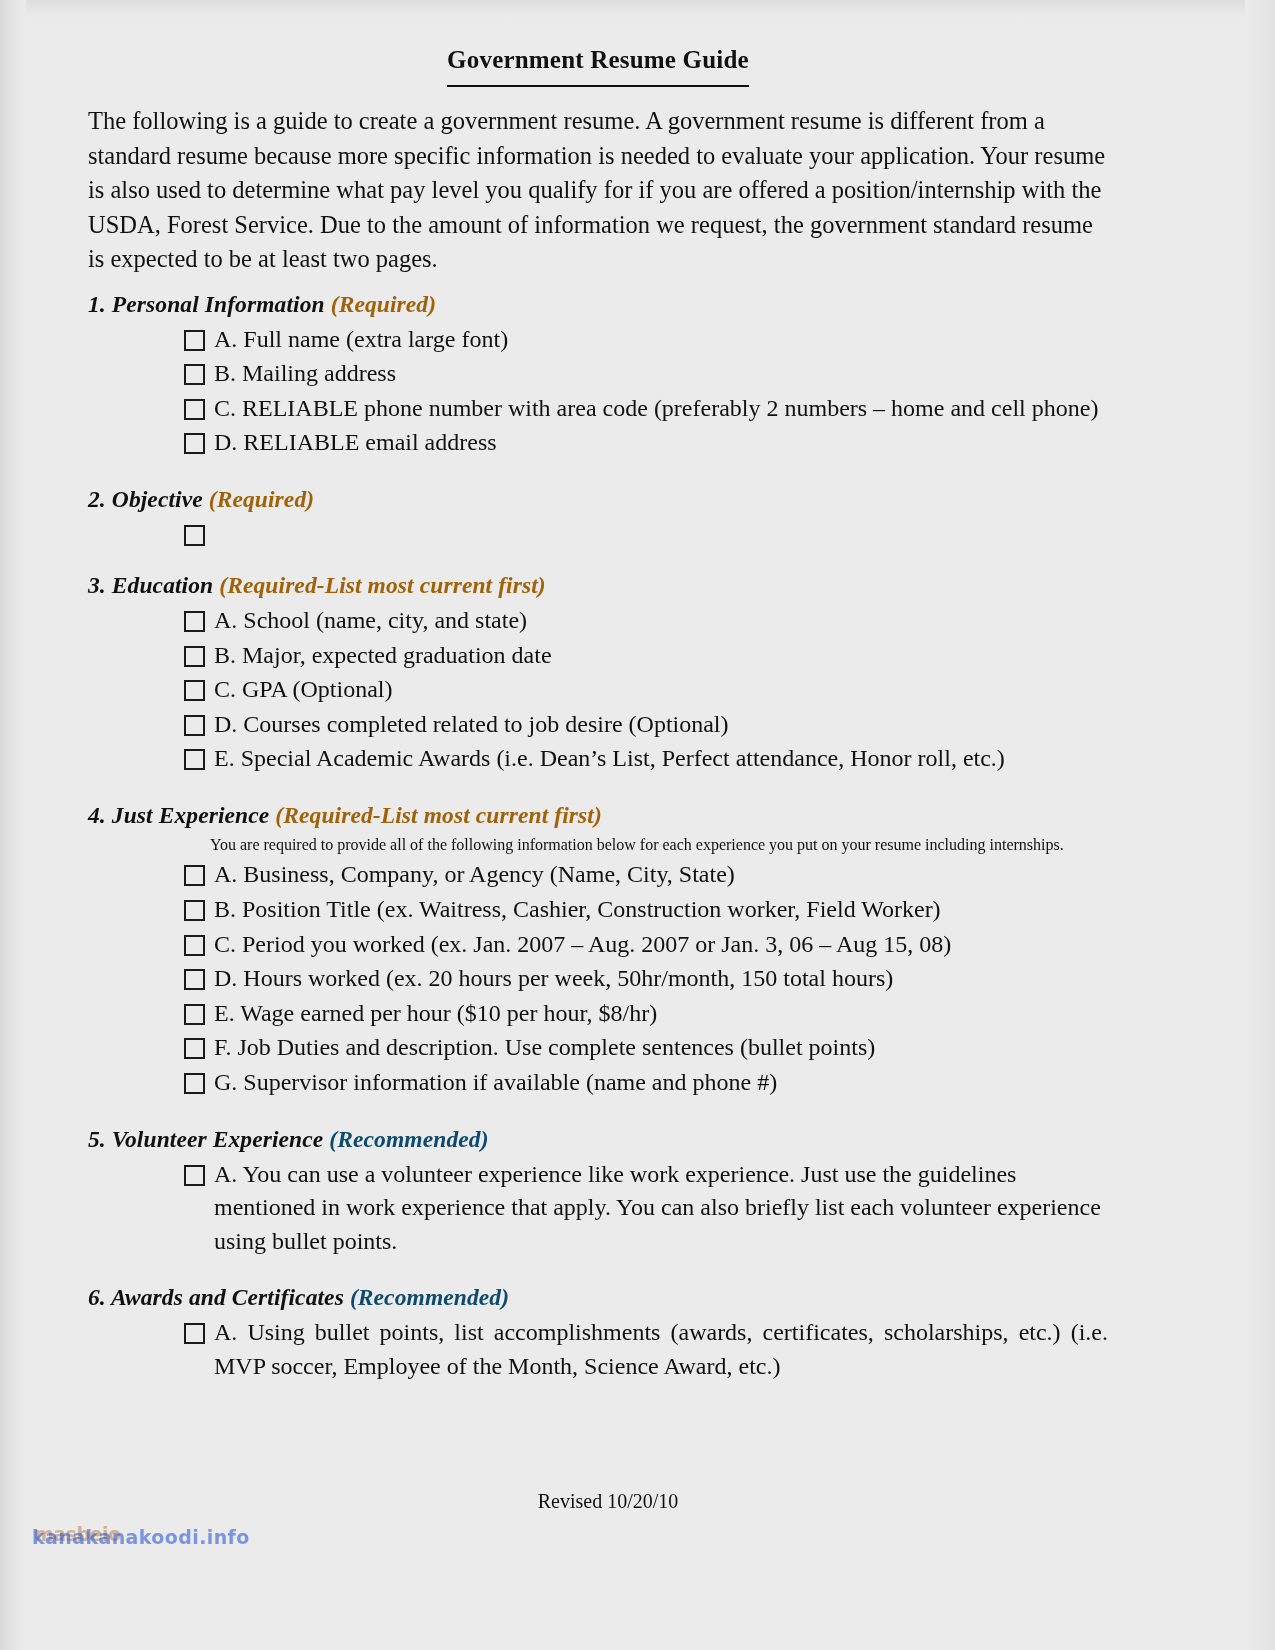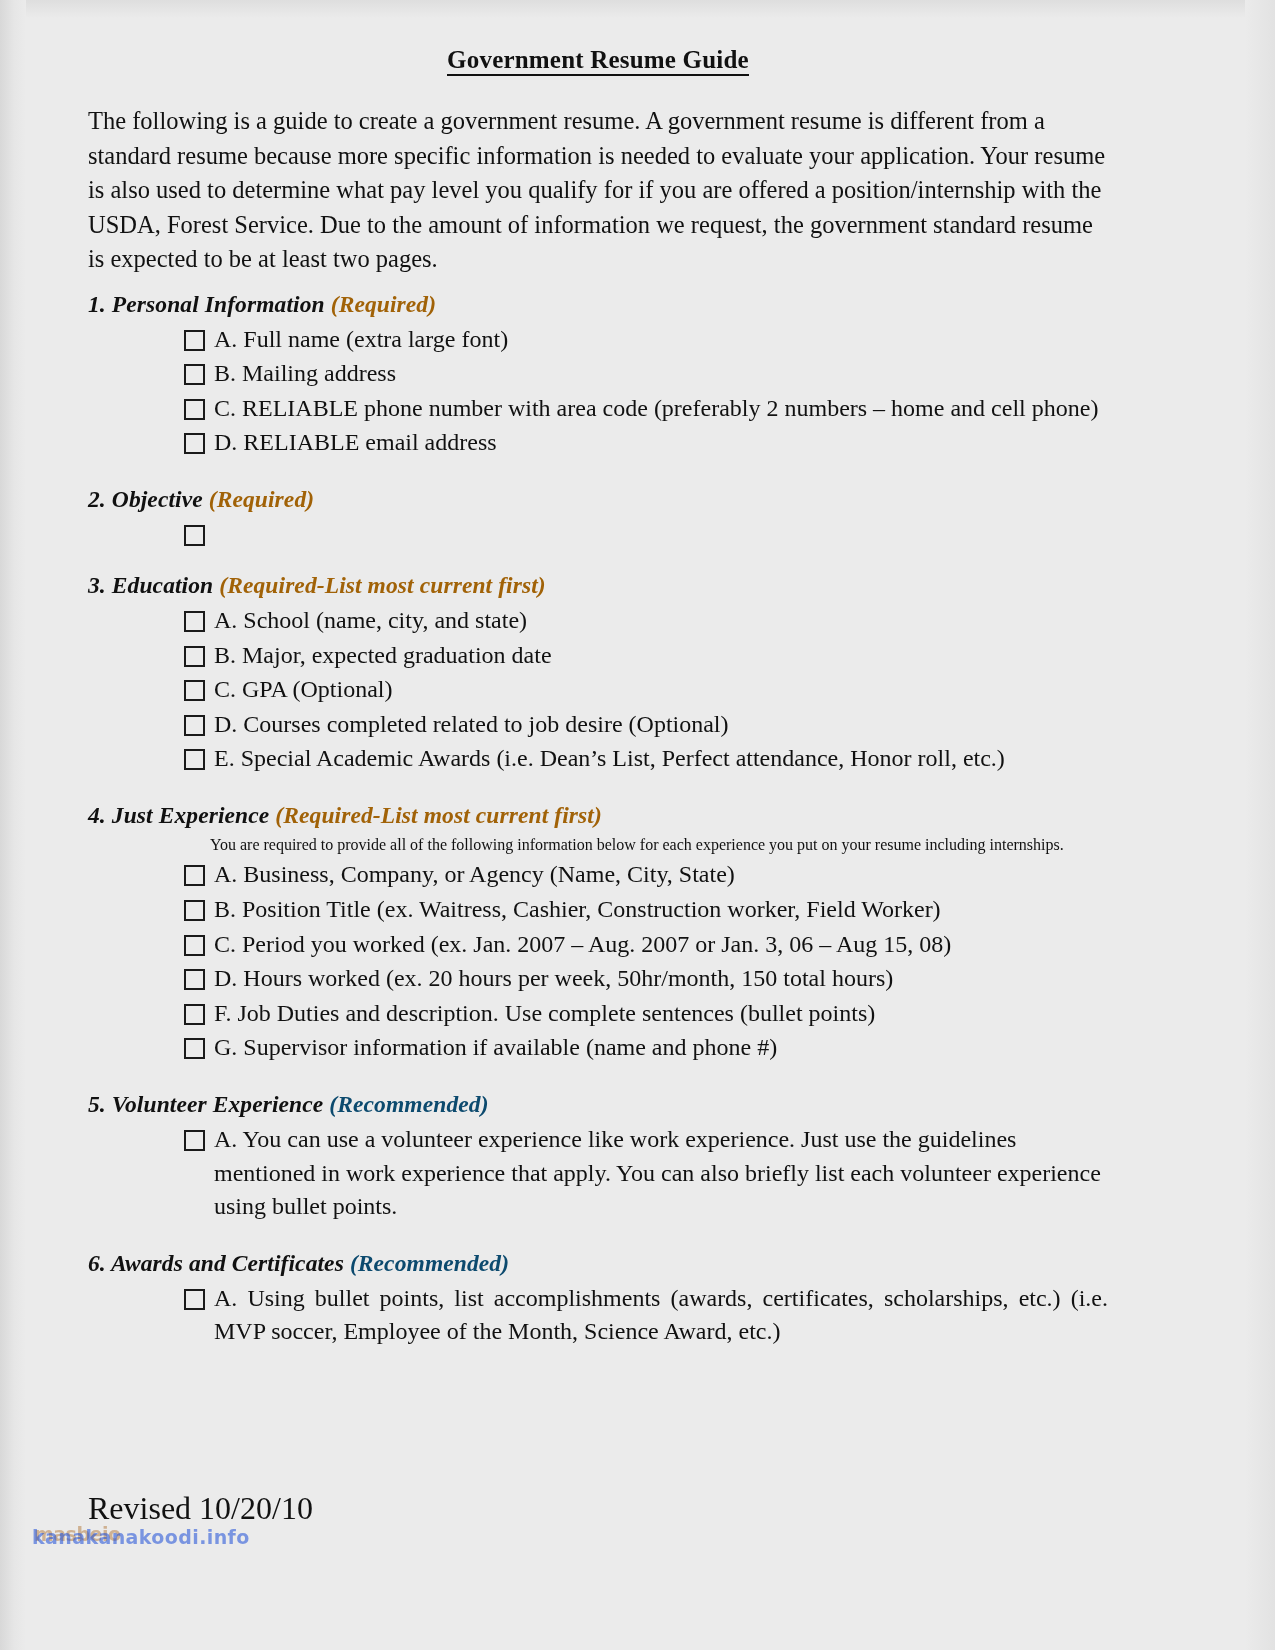--- a/index.html
+++ b/index.html
@@ -48,21 +48,21 @@
 
   .doc-title {
     text-align: center;
     font-weight: bold;
     font-size: 25px;
     letter-spacing: 0.2px;
     margin: 0 0 30px 0;
   }
   .doc-title span {
     border-bottom: 2px solid #111;
-    padding-bottom: 1px;
+    padding-bottom: 12px;
   }
 
   .intro {
     font-size: 24.5px;
     line-height: 1.41;
     margin: 0 0 14px 0;
     text-align: left;
   }
 
   .section {
@@ -113,22 +113,22 @@
   }
   .item.justify .item-text {
     text-align: justify;
   }
 
   .revised {
     position: absolute;
     left: 88px;
     top: 1490px;
     width: 1040px;
-    text-align: left;
-    font-size: 32px;
+    text-align: center;
+    font-size: 20px;
   }
 
   
   .watermark {
     position: absolute;
     left: 32px;
     top: 1520px;
     width: 300px;
     height: 40px;
     pointer-events: none;
@@ -240,20 +240,24 @@
           <div class="item">
             <span class="checkbox"></span>
             <span class="item-text">C. Period you worked (ex. Jan. 2007 – Aug. 2007 or Jan. 3, 06 – Aug 15, 08)</span>
           </div>
           <div class="item">
             <span class="checkbox"></span>
             <span class="item-text">D. Hours worked (ex. 20 hours per week, 50hr/month, 150 total hours)</span>
           </div>
           <div class="item">
             <span class="checkbox"></span>
+            <span class="item-text">E. Wage earned per hour ($10 per hour, $8/hr)</span>
+          </div>
+          <div class="item">
+            <span class="checkbox"></span>
             <span class="item-text">F. Job Duties and description. Use complete sentences (bullet points)</span>
           </div>
           <div class="item">
             <span class="checkbox"></span>
             <span class="item-text">G. Supervisor information if available (name and phone #)</span>
           </div>
         </div>
       </div>
       <div class="section">
         <div class="section-heading"><span>5.</span> <span>Volunteer Experience</span> <span class="qual black">(Recommended)</span></div>

